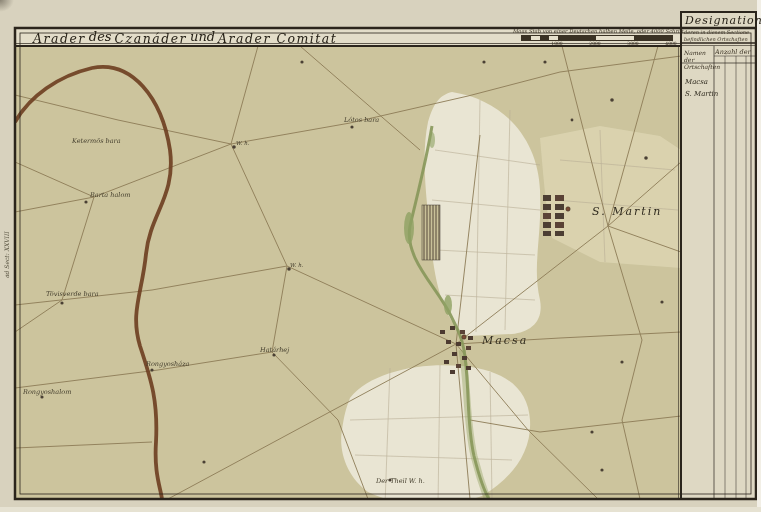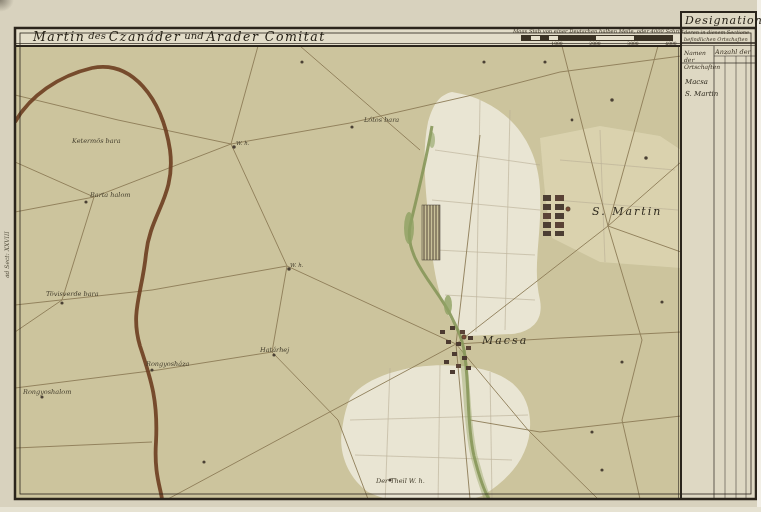--- a/index.html
+++ b/index.html
@@ -13,21 +13,21 @@
 
   svg.map-art{position:absolute;left:0;top:0;}
 
   .sheet-ref{position:absolute;left:8px;top:4px;font-style:italic;font-size:13px;
     letter-spacing:1px;color:#2c261b;}
 
   
   .title-bar{position:absolute;left:15px;top:28px;width:666px;height:18px;}
   .map-title{position:absolute;left:18px;top:1px;font-style:italic;font-size:12.5px;
     letter-spacing:1.5px;color:#262117;white-space:nowrap;}
-  .map-title .small-word{font-size:10px;letter-spacing:0;margin:0 3px;vertical-align:2px;text-align:center;}
+  .map-title .small-word{font-size:13px;letter-spacing:0;margin:0 3px;vertical-align:2px;text-align:center;}
 
   
   .scalebar{position:absolute;left:498px;top:0px;width:172px;height:17px;}
   .scalebar .caption{display:block;font-style:italic;font-size:5.5px;white-space:nowrap;
     color:#3a3224;transform:scale(0.95);transform-origin:left top;}
   .scalebar .bar{position:relative;margin-top:1px;margin-left:8px;width:150px;height:4px;
     border:1px solid #3a3224;
     background:linear-gradient(90deg,
       #3a3224 0 9px,#e6e0cc 9px 18px,#3a3224 18px 27px,#e6e0cc 27px 36px,
       #3a3224 36px 74px,#e6e0cc 74px 112px,#3a3224 112px 150px);}
@@ -228,21 +228,21 @@
     </g>
   </svg>
 
   <div class="corner-smudge"></div>
   <div class="edge-strip-right"></div>
   <div class="edge-strip-bottom"></div>
 
 
   <div class="title-bar">
     <div class="map-title">
-      <span>Martin</span><span class="small-word">des</span><span>Czanáder</span><span class="small-word">und</span><span>Arader Comitat</span>
+      <span>Arader</span><span class="small-word">des</span><span>Czanáder</span><span class="small-word">und</span><span>Arader Comitat</span>
     </div>
     <div class="scalebar">
       <span class="caption">Maas Stab von einer Deutschen halben Meile, oder 4000 Schritt</span>
       <div class="bar"></div>
       <div class="ticks">
         <span>1000</span>
         <span>2000</span>
         <span>3000</span>
         <span>4000</span>
       </div>
@@ -253,21 +253,21 @@
     <div class="desig-title">Designation</div>
     <div class="desig-sub l1">deren in diesem Sectione</div>
     <div class="desig-sub l2">befindlichen Ortschaften</div>
     <div class="col-names-head">Namen der Ortschaften</div>
     <div class="col-counts-head">Anzahl der</div>
     <div class="panel-row r0">Macsa</div>
     <div class="panel-row r1">S. Martin</div>
   </div>
 
   <div class="map-labels">
-      <span class="map-label sm" style="left: 364px; top: 116px;">Lótos bara</span>
+      <span class="map-label sm" style="left: 344px; top: 116px;">Lótos bara</span>
       <span class="map-label sm" style="left: 72px; top: 137px; font-style: italic;">Ketermös bara</span>
       <span class="map-label sm" style="left: 90px; top: 191px;">Barta halom</span>
       <span class="map-label sm" style="left: 46px; top: 290px;">Tövisverde bara</span>
       <span class="map-label tiny" style="left: 236px; top: 140px;">W. h.</span>
       <span class="map-label tiny" style="left: 290px; top: 262px;">W. h.</span>
       <span class="map-label sm" style="left: 260px; top: 346px;">Határhej</span>
       <span class="map-label sm" style="left: 146px; top: 360px;">Rongyosháza</span>
       <span class="map-label sm" style="left: 23px; top: 388px;">Rongyoshalom</span>
       <span class="map-label lg" style="left: 592px; top: 205px;">S. Martin</span>
       <span class="map-label lg" style="left: 482px; top: 334px;">Macsa</span>

